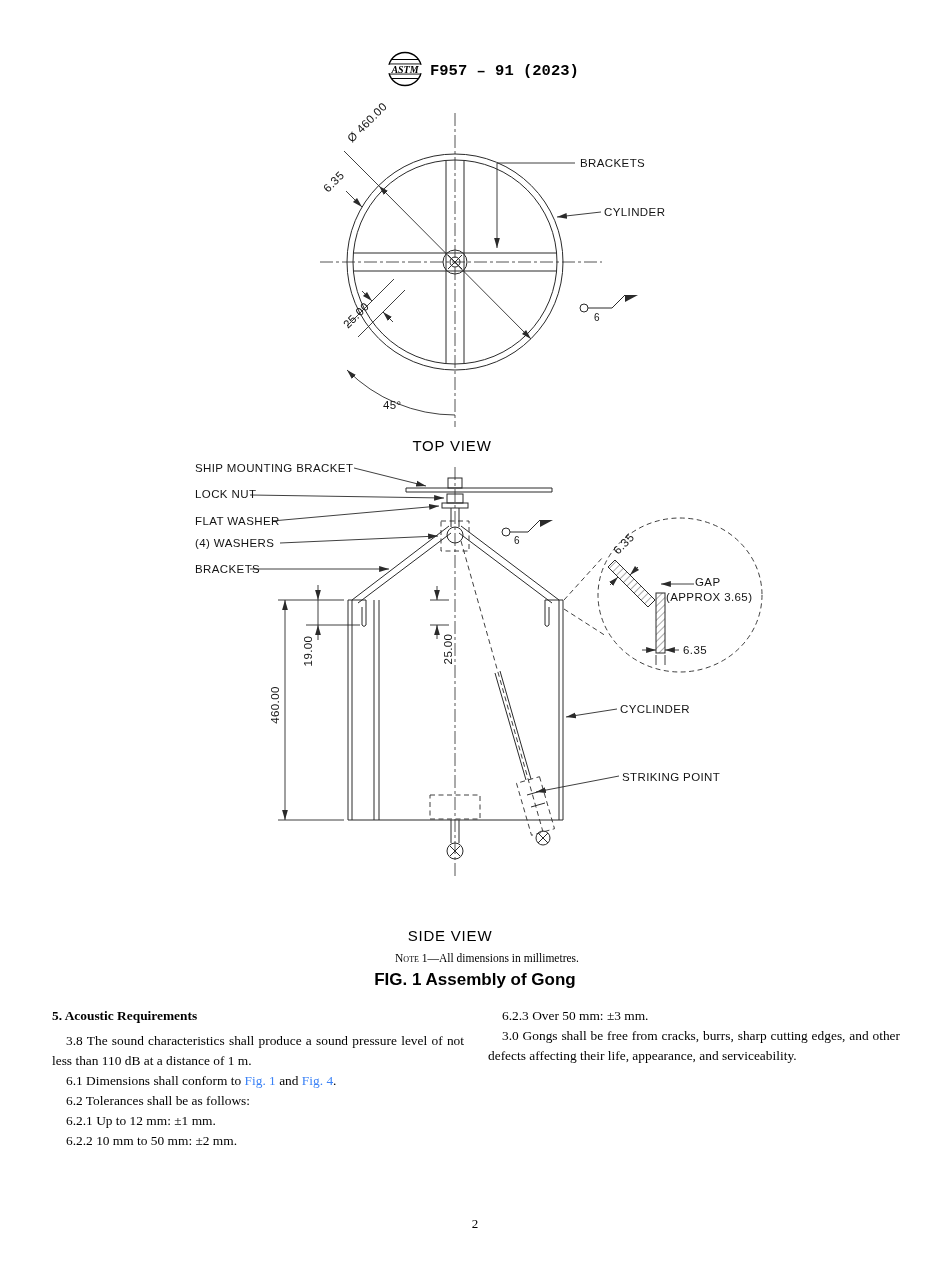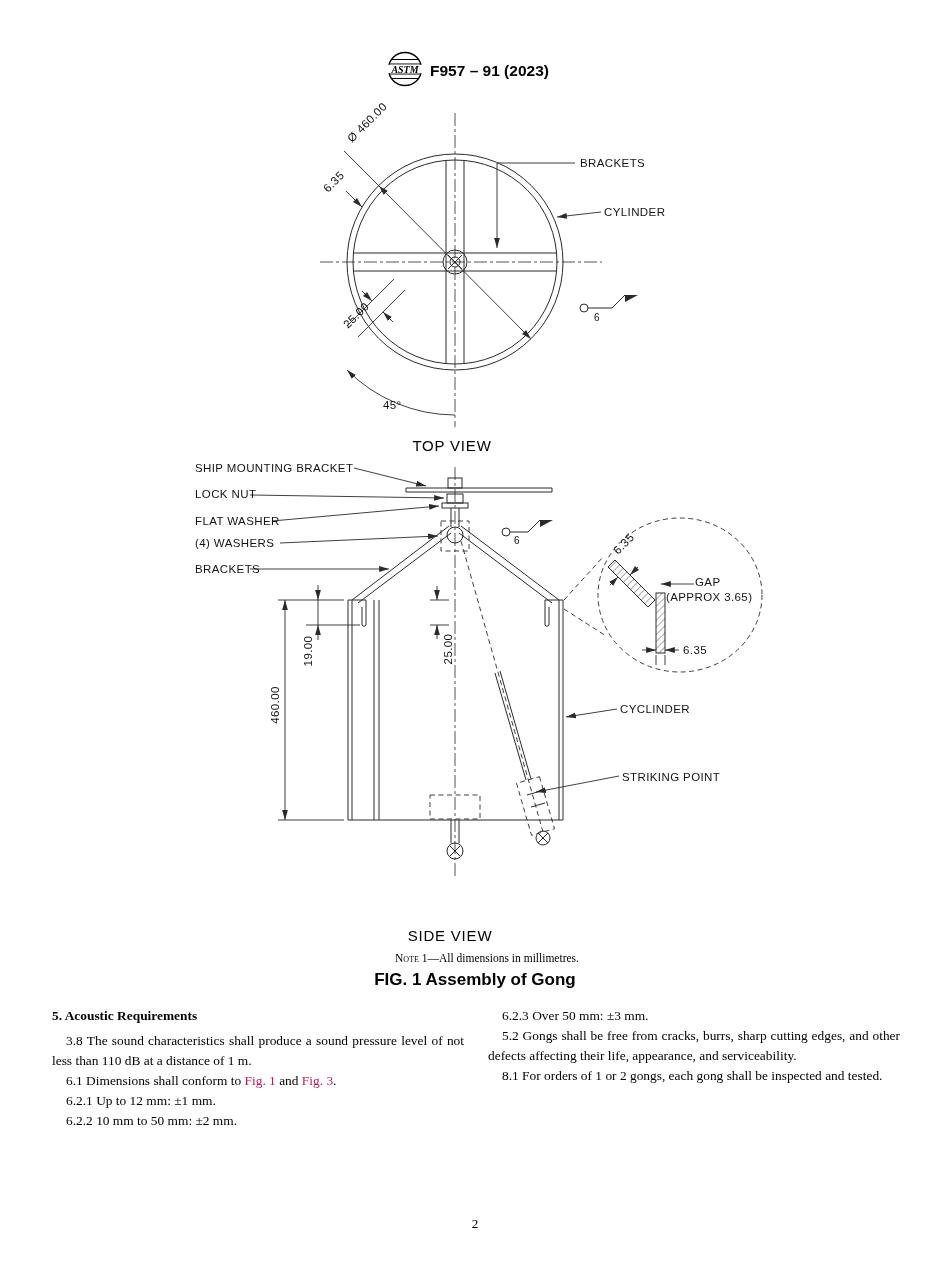--- a/index.html
+++ b/index.html
@@ -3,21 +3,21 @@
 <meta charset="utf-8">
 <style>
   html,body { margin:0; padding:0; }
   body {
     width:950px; height:1272px; position:relative; background:#ffffff;
     font-family:"Liberation Serif", serif; color:#000;
   }
   
   .designation {
     position:absolute; left:430px; top:62px;
-    font-family:Liberation Sans, sans-serif; font-weight:bold; font-size:15.5px;
+    font-family:Liberation Mono, monospace; font-weight:bold; font-size:15.5px;
   }
   .logo { position:absolute; left:386px; top:50px; }
   
   .fig-svg { position:absolute; left:0; top:95px; }
   .fig-svg text { font-family:"Liberation Sans", sans-serif; font-size:11.5px; letter-spacing:0.4px; fill:#141414; }
   .fig-svg text.cap { font-size:15px; letter-spacing:0.8px; fill:#000; }
   .fig-svg text.wn { font-size:10px; letter-spacing:0; }
   .ln  { fill:none; stroke:#2a2a2a; stroke-width:1; }
   .dim { fill:none; stroke:#2a2a2a; stroke-width:0.9; }
   .cl  { fill:none; stroke:#2a2a2a; stroke-width:0.8; stroke-dasharray:13 3 3 3; }
@@ -27,21 +27,21 @@
   .fig-note .sc { font-variant:small-caps;margin-left:24px; }
   .fig-caption { position:absolute; top:970px; left:0; width:100%; text-align:center;
     font-family:"Liberation Sans", sans-serif; font-weight:bold; font-size:17px; }
   
   .col { font-size:13.4px; line-height:20px; }
   .col-left  { position:absolute; left:52px;  top:1006px; width:412px; }
   .col-right { position:absolute; left:488px; top:1006px; width:412px; }
   .col h3 { font-size:13.4px; line-height:19px; margin:13px 0 6px 0; }
   .col h3.first { margin-top:0; }
   .col p { margin:0; text-indent:14px; text-align:justify; }
-  .fig-link { color:#be185d; text-decoration:none; cursor:pointer; }
+  .fig-link { color:#3b82f6; text-decoration:none; cursor:pointer; }
   .page-num { position:absolute; top:1216px; left:0; width:100%; text-align:center; font-size:13px; }
 </style>
 </head>
 <body>
 
 <div class="logo">
   <svg width="38" height="38" viewBox="0 0 38 38">
     <circle cx="19" cy="19" r="16.5" fill="none" stroke="#000" stroke-width="1.4"></circle>
     <line x1="5.5" y1="9.5" x2="32.5" y2="9.5" stroke="#000" stroke-width="1"></line>
     <line x1="3.3" y1="14" x2="34.7" y2="14" stroke="#000" stroke-width="1"></line>
@@ -276,26 +276,26 @@
 
 <div class="fig-note">
   <span class="sc">Note</span><span> 1—All dimensions in millimetres.</span>
 </div>
 <div class="fig-caption">FIG. 1 Assembly of Gong</div>
 
 <div class="col col-left">
   <h3 class="first">5. Acoustic Requirements</h3>
   <p>3.8 The sound characteristics shall produce a sound pressure level of not less than 110 dB at a distance of 1 m.</p>
 
-  <p><span>6.1 Dimensions shall conform to </span><a class="fig-link">Fig. 1</a><span> and </span><a class="fig-link">Fig. 3</a><span>.</span></p>
+  <p><span>6.1 Dimensions shall conform to </span><a class="fig-link">Fig. 1</a><span> and </span><a class="fig-link">Fig. 4</a><span>.</span></p>
+  <p>6.2 Tolerances shall be as follows:</p>
   <p>6.2.1 Up to 12 mm: ±1 mm.</p>
   <p>6.2.2 10 mm to 50 mm: ±2 mm.</p>
 </div>
 
 <div class="col col-right">
   <p>6.2.3 Over 50 mm: ±3 mm.</p>
 
-  <p>5.2 Gongs shall be free from cracks, burrs, sharp cutting edges, and other defects affecting their life, appearance, and serviceability.</p>
-
-  <p>8.1 For orders of 1 or 2 gongs, each gong shall be inspected and tested.</p>
+  <p>3.0 Gongs shall be free from cracks, burrs, sharp cutting edges, and other defects affecting their life, appearance, and serviceability.</p>
+
 </div>
 
 <div class="page-num">2</div>
 
 </body></html>

